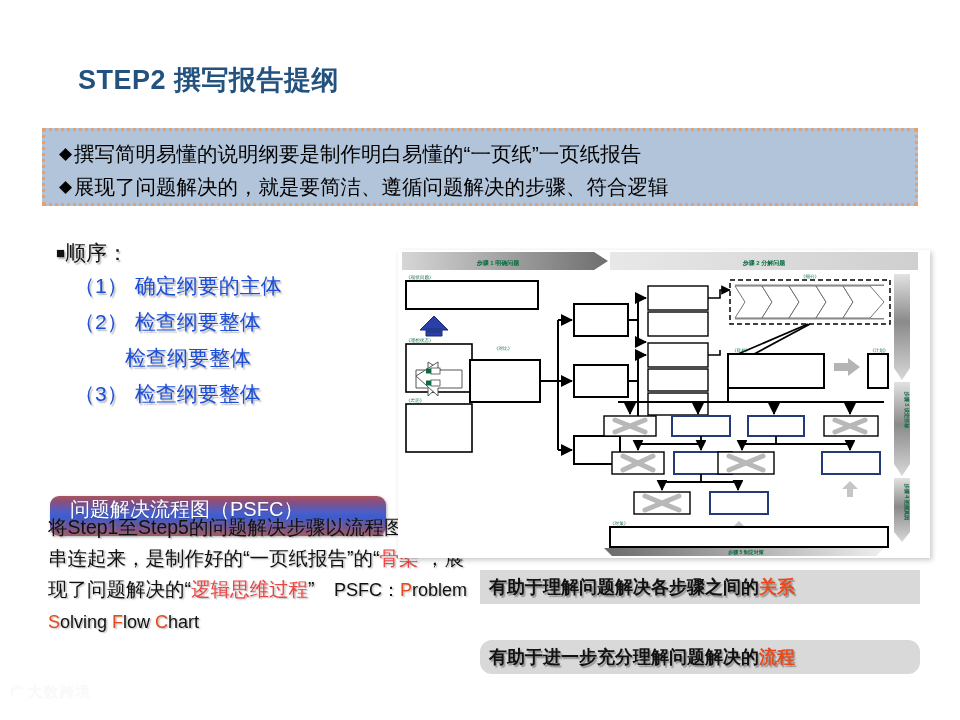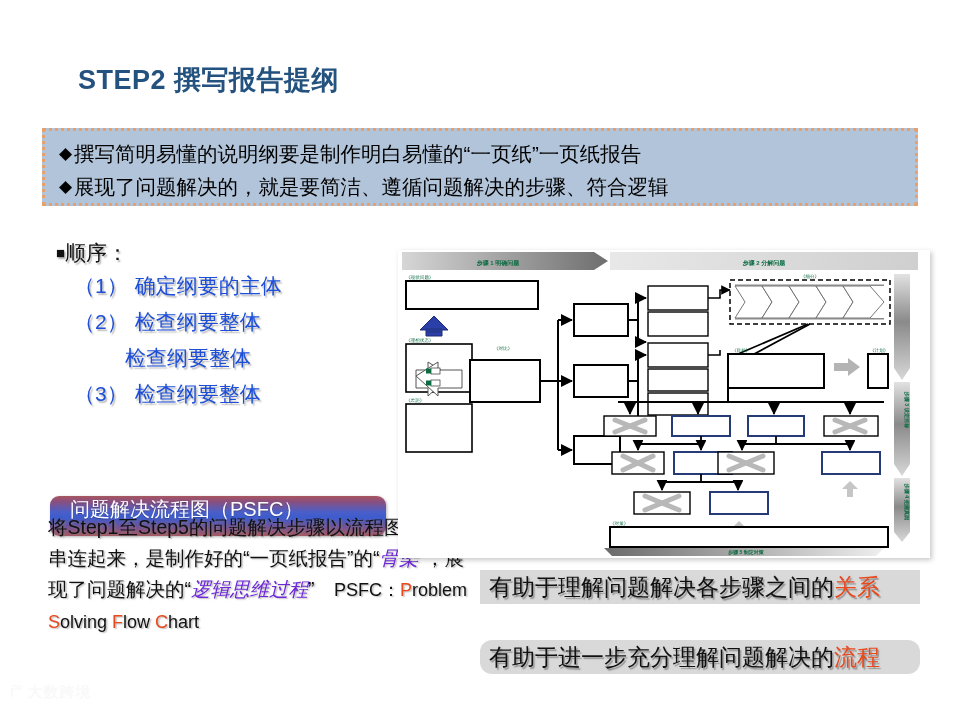--- a/index.html
+++ b/index.html
@@ -61,34 +61,34 @@
     color:#ffffff; font-size:20px; padding-left:20px; white-space:nowrap;
     text-shadow:0 1px 1px rgba(0,0,0,.25);
   }
 
   
   #psfc-paragraph {
     position:absolute; left:48px; top:512px; width:430px;
     font-size:19.5px; line-height:31px; color:#111;
     text-shadow:1.4px 1.4px 1.4px rgba(125,125,125,.5);
   }
-  #psfc-paragraph .hl { color:#6d28d9;font-style:italic; }
+  #psfc-paragraph .hl { color:#ef4444; }
   #psfc-paragraph .cap { color:#e8491d; }
   #psfc-paragraph .en { font-size:18px;margin-top:48px; }
 
   
   .benefit-bar {
     position:absolute; left:480px; width:440px; height:34px;
     background:#d9d9d9; display:flex; align-items:center;
     padding-left:9px; white-space:nowrap;
   }
   #benefit-bar-0 { top:570px; }
   #benefit-bar-1 { top:640px;border-radius:12px; }
   .benefit-bar .b {
-    font-size:23px; font-weight:normal; color:#111;
+    font-size:18px; font-weight:bold; color:#111;
     text-shadow:1.6px 1.6px 1.2px rgba(120,120,120,.75);
   }
   .benefit-bar .b .hl { color:#e8491d; }
 
   
   #flowchart {
     position:absolute; left:398px; top:250px; width:532px; height:308px;
     background:#ffffff;
     box-shadow:2px 2px 5px rgba(0,0,0,.22);
     overflow:hidden;

